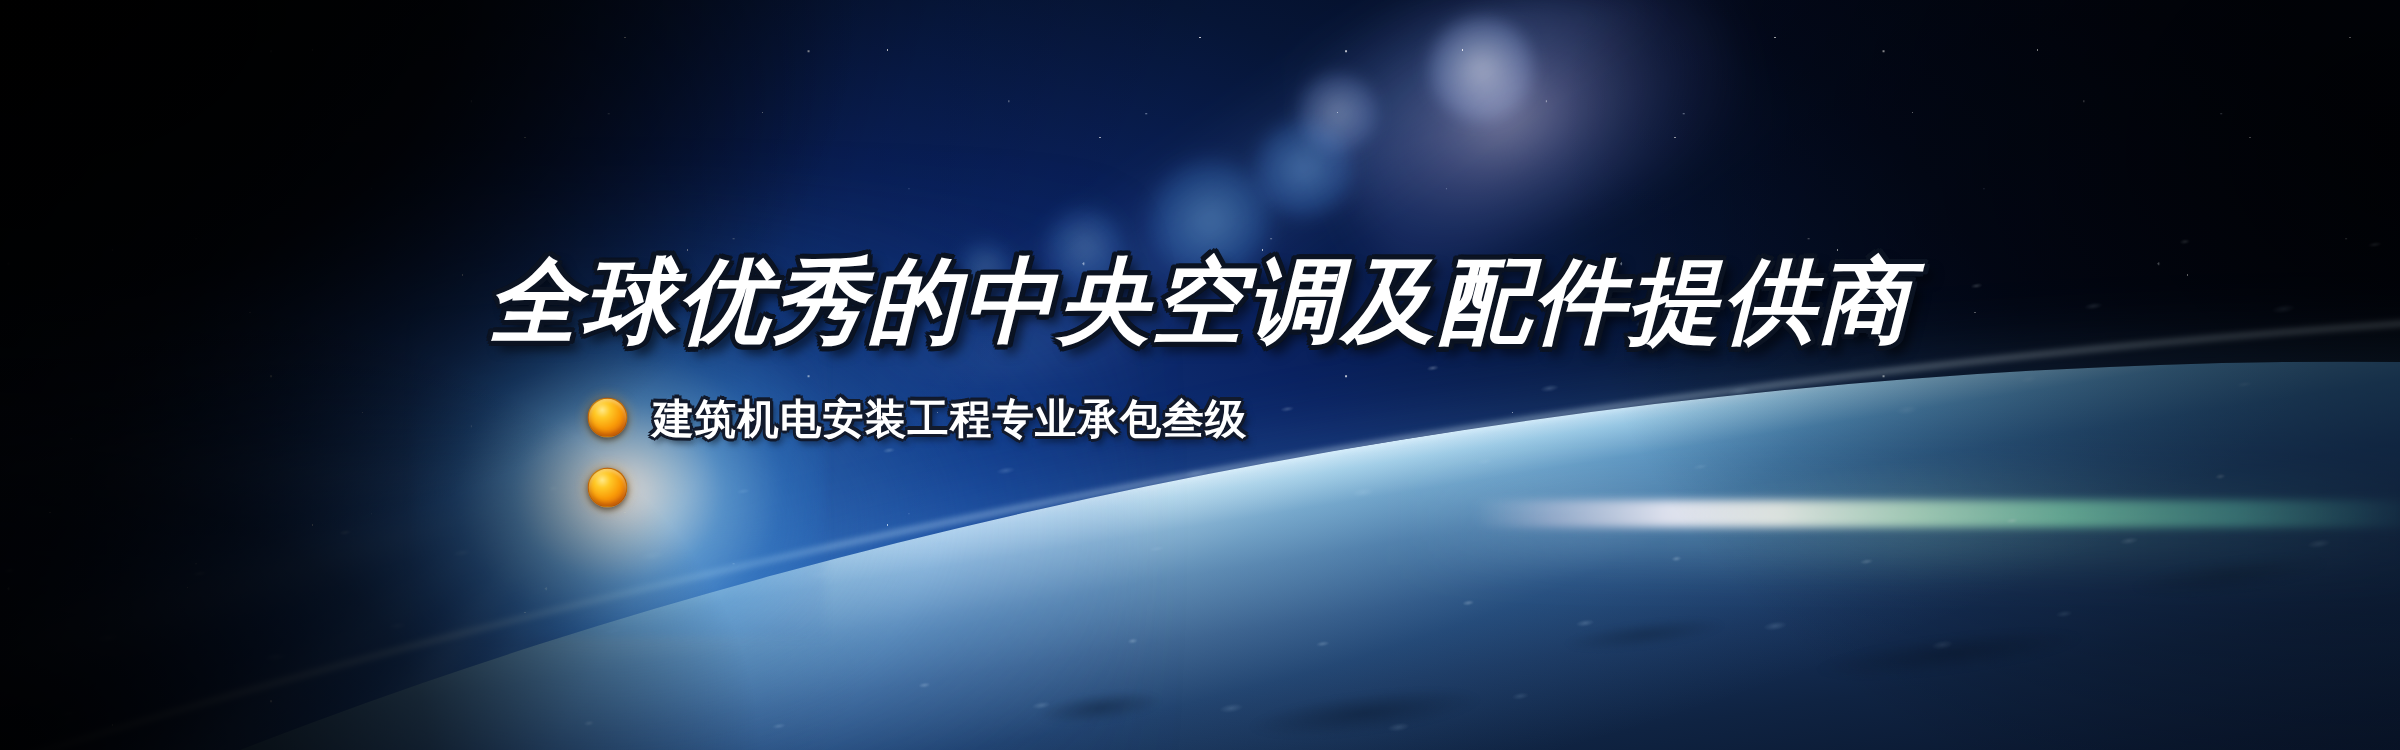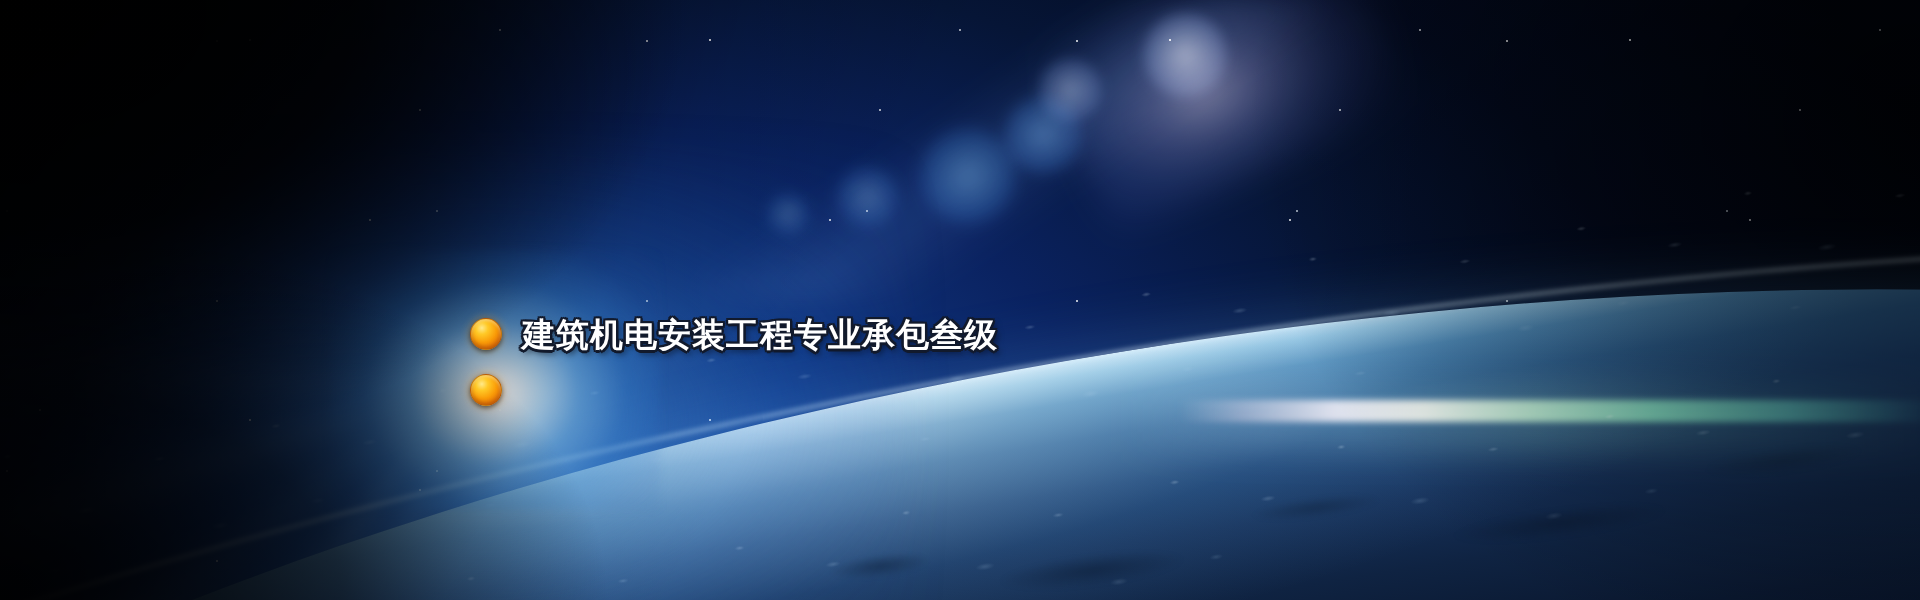--- a/index.html
+++ b/index.html
@@ -319,20 +319,21 @@
   <div class="airglow-soft"></div>
   <div class="airglow"></div>
 
   <div class="layer shadow-wedge"></div>
   <div class="layer vignette-tl"></div>
   <div class="layer vignette-bl"></div>
   <div class="layer vignette-r"></div>
 
   <div class="content">
 
+    <div class="headline">全球优秀的中央空调及配件提供商</div>
 
     <div class="bullets">
 
       <div class="bullet-row">
         <span class="bullet-dot"></span>
         <span class="bullet-text">建筑机电安装工程专业承包叁级</span>
       </div>
 
       <div class="bullet-row">
         <span class="bullet-dot"></span>

